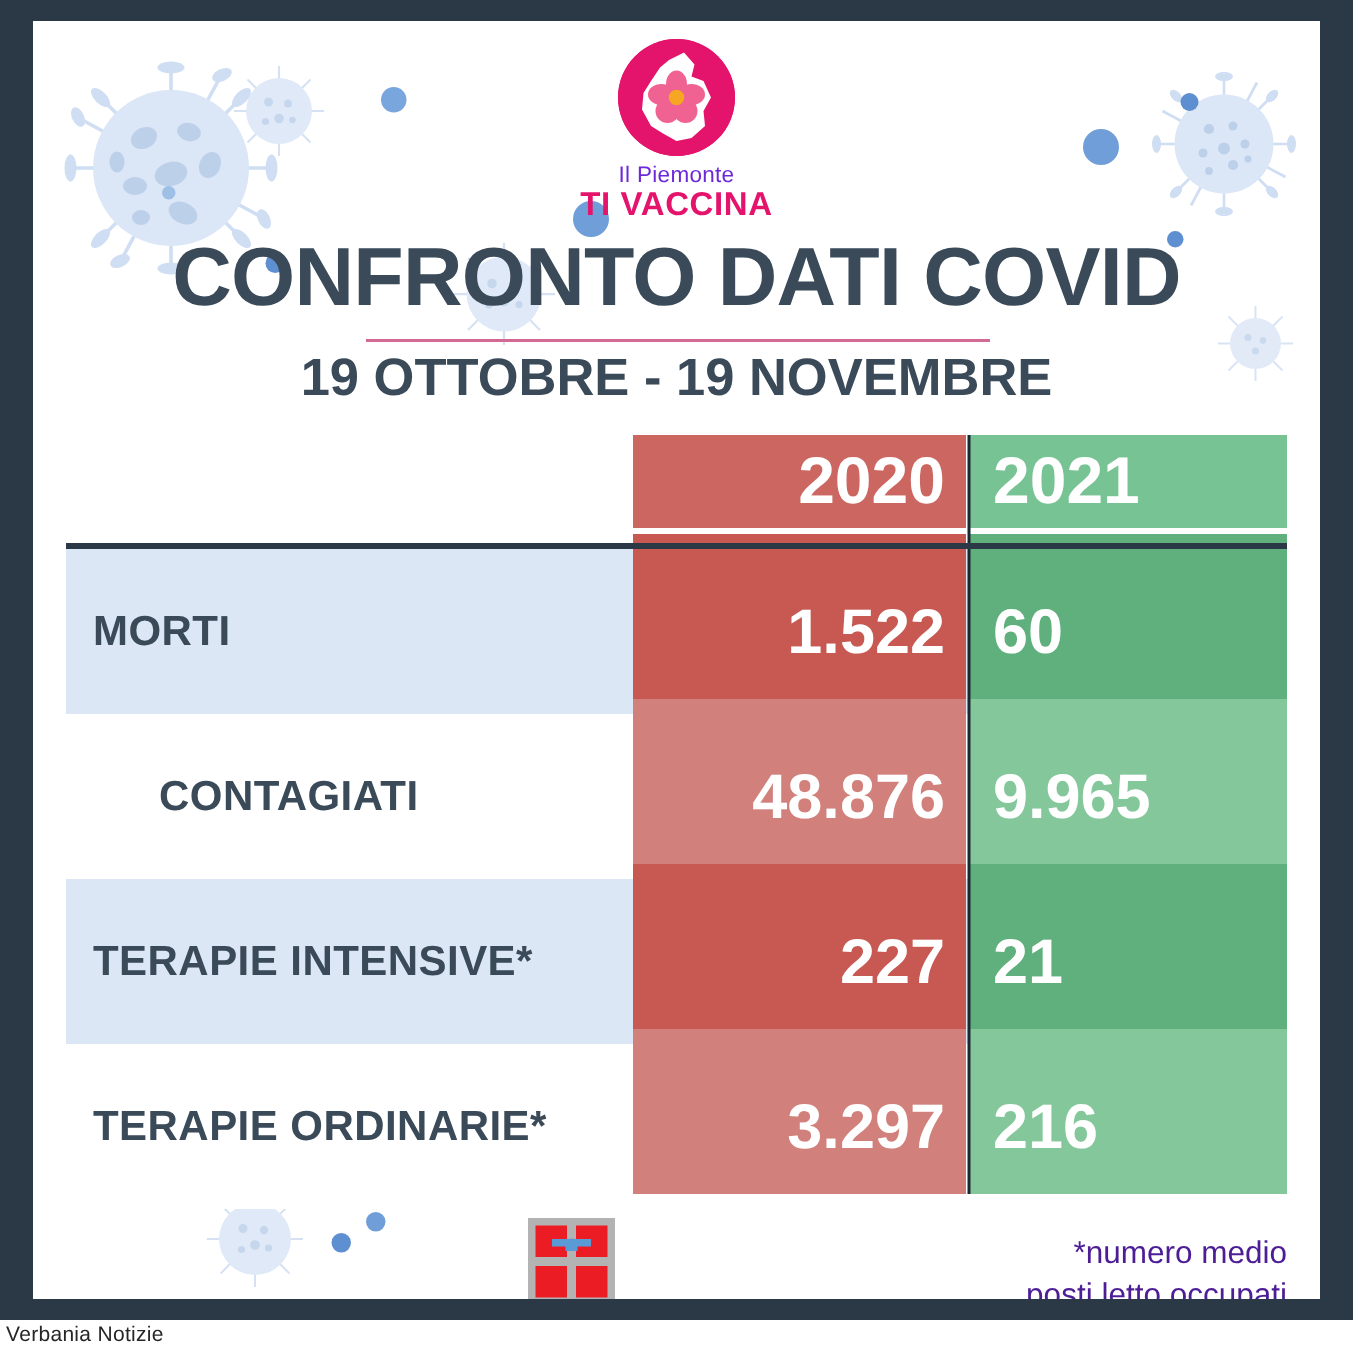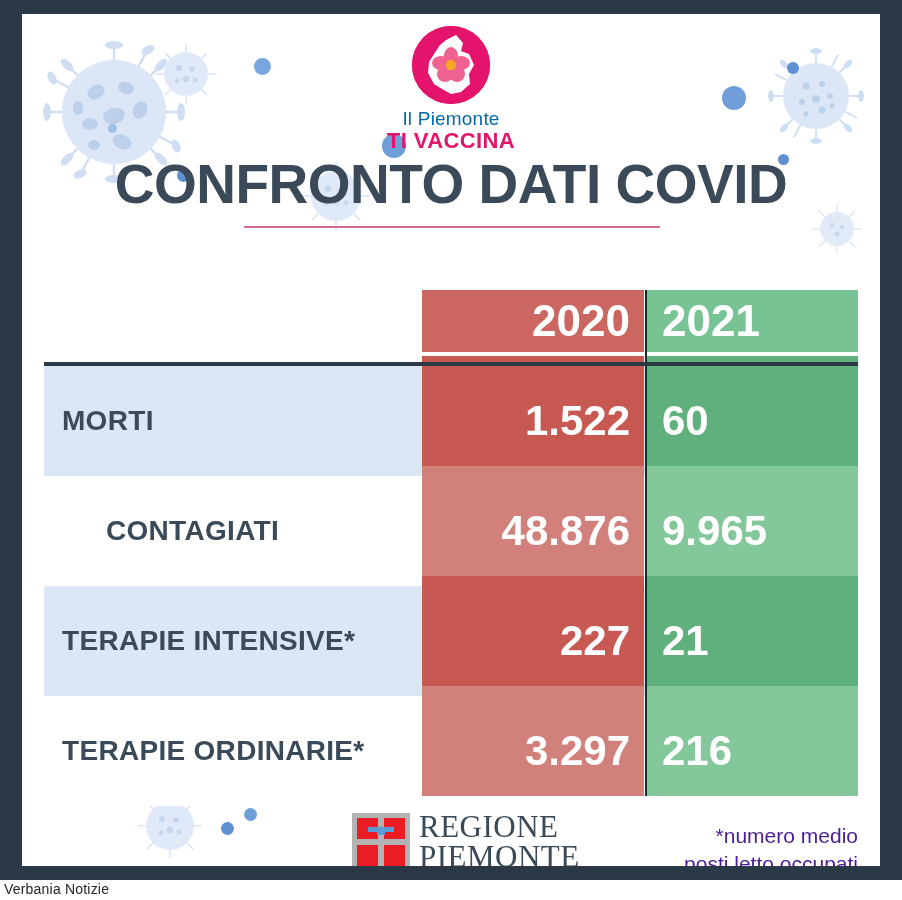--- a/index.html
+++ b/index.html
@@ -58,22 +58,22 @@
   .brand-circle {
     width: 78px;
     height: 78px;
     margin: 0 auto;
     border-radius: 50%;
     background: #e4136b;
     position: relative;
   }
   .brand-line1 {
     margin-top: 4px;
-    font-size: 19px;
-    color: #0369a1;
+    font-size: 15px;
+    color: #6d28d9;
     letter-spacing: .2px;
     font-weight: 400;
   }
   .brand-line2 {
     font-size: 22px;
     color: #e4136b;
     font-weight: bold;
     letter-spacing: .4px;
     margin-top: -2px;
   }
@@ -490,20 +490,21 @@
           </g>
           <circle cx="39" cy="39" r="5.2" fill="#f5a623"></circle>
         </svg>
       </div>
       <div class="brand-line1">Il Piemonte</div>
       <div class="brand-line2">TI VACCINA</div>
     </div>
 
     <div class="title">CONFRONTO DATI COVID</div>
     <div class="title-rule"></div>
+    <div class="subtitle">19 OTTOBRE - 19 NOVEMBRE</div>
 
     <div class="table">
 
       <div class="row-band rb-1" style="background:#dbe7f5;"></div>
       <div class="row-band rb-2" style="background:#ffffff;"></div>
       <div class="row-band rb-3" style="background:#dbe7f5;"></div>
       <div class="row-band rb-4" style="background:#ffffff;"></div>
 
       <div class="col-2020">
         <div class="colband hdr-row" style="background:#cc6660;"></div>
@@ -547,24 +548,20 @@
       <div class="rp-mark">
         <div class="rp-sq" style="left:5px;  top:5px;"></div>
         <div class="rp-sq" style="left:32px; top:5px;"></div>
         <div class="rp-sq" style="left:5px;  top:32px;"></div>
         <div class="rp-sq" style="left:32px; top:32px;"></div>
         <svg width="58" height="58" viewBox="0 0 58 58" style="position:absolute; left:0; top:0;">
           <path d="M16 14 L42 14 L42 19 L33 19 L33 22 L25 22 L25 19 L16 19 Z" fill="#5b9bd5"></path>
           <circle cx="29" cy="17" r="3.4" fill="#5b9bd5"></circle>
         </svg>
       </div>
-      <div class="rp-text">
-        <div class="rp-l1">REGIONE</div>
-        <div class="rp-l2">PIEMONTE</div>
-      </div>
     </div>
 
     <div class="note">
       <div>*numero medio</div>
       <div>posti letto occupati</div>
     </div>
 
   </div>
 
   <div class="watermark">Verbania Notizie</div>

